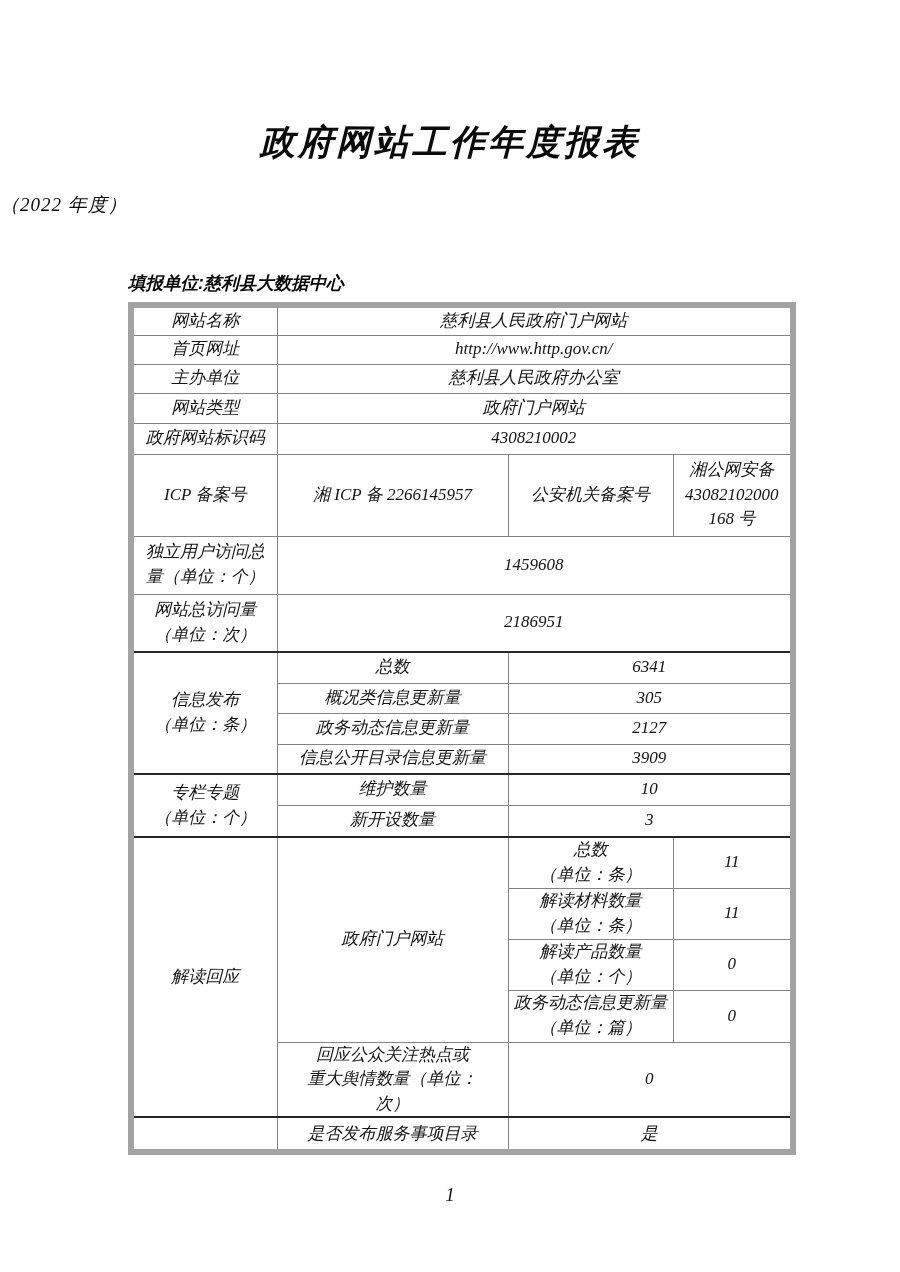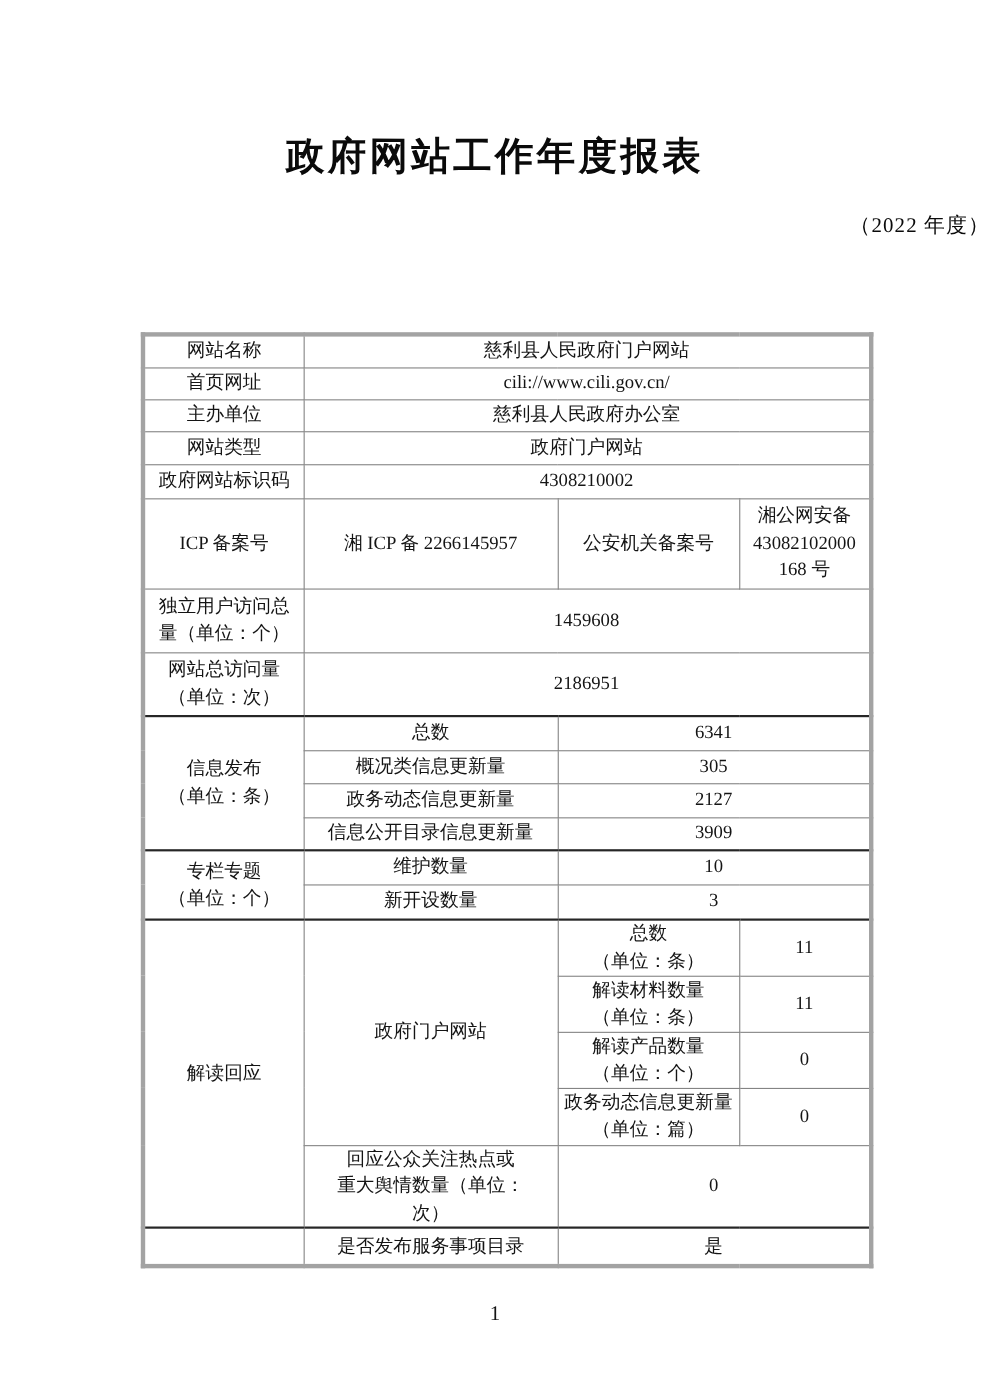--- a/index.html
+++ b/index.html
@@ -8,39 +8,40 @@
     background: #ffffff;
   }
   .page {
     position: relative;
     width: 900px;
     height: 1272px;
     background: #ffffff;
     overflow: hidden;
     font-family: "Liberation Serif", "DejaVu Serif", serif;
     color: #111111;
+    font-style: italic;
   }
   .doc-title {
     position: absolute;
     top: 119px;
     left: 0;
     width: 900px;
     text-align: center;
     font-family: "Liberation Sans", "DejaVu Sans", sans-serif;
     font-weight: bold;
     font-size: 35px;
     letter-spacing: 3px;
     color: #0a0a0a;
   }
   .doc-subtitle {
     position: absolute;
     top: 192px;
     left: 0;
     width: 900px;
-    text-align: right;
+    text-align: left;
     font-family: "Liberation Serif", "DejaVu Serif", serif;
     font-size: 19px;
     letter-spacing: 1px;
     color: #0a0a0a;
   }
   .reporting-unit {
     position: absolute;
     top: 271px;
     left: 128px;
     font-family: "Liberation Sans", "DejaVu Sans", sans-serif;
@@ -48,21 +49,21 @@
     font-size: 17.5px;
     color: #0a0a0a;
   }
   table.report {
     position: absolute;
     top: 302px;
     left: 128px;
     width: 662px;
     table-layout: fixed;
     border-collapse: collapse;
-    border: 4px solid #a3a3a3;
+    border: 6px solid #a3a3a3;
   }
   table.report td {
     border: 1px solid #848484;
     text-align: center;
     vertical-align: middle;
     font-family: "Liberation Serif", "DejaVu Serif", serif;
     font-size: 17px;
     line-height: 1.45;
     white-space: pre-line;
     padding: 0 2px;
@@ -97,36 +98,37 @@
     color: #141414;
   }
 </style>
 </head>
 <body>
 
 <div class="page">
 
   <div class="doc-title">政府网站工作年度报表</div>
   <div class="doc-subtitle">（2022 年度）</div>
+  <div class="reporting-unit">填报单位:慈利县大数据中心</div>
 
   <table class="report">
     <colgroup>
       <col style="width:146px">
       <col style="width:231px">
       <col style="width:165px">
       <col style="width:120px">
     </colgroup>
     <tbody>
       <tr class="h30">
         <td>网站名称</td>
         <td colspan="3">慈利县人民政府门户网站</td>
       </tr>
       <tr class="h29">
         <td>首页网址</td>
-        <td colspan="3" class="mono">cili://www.cili.gov.cn/</td>
+        <td colspan="3" class="mono">http://www.http.gov.cn/</td>
       </tr>
       <tr class="h29">
         <td>主办单位</td>
         <td colspan="3">慈利县人民政府办公室</td>
       </tr>
       <tr class="h30">
         <td>网站类型</td>
         <td colspan="3">政府门户网站</td>
       </tr>
       <tr class="h31">

